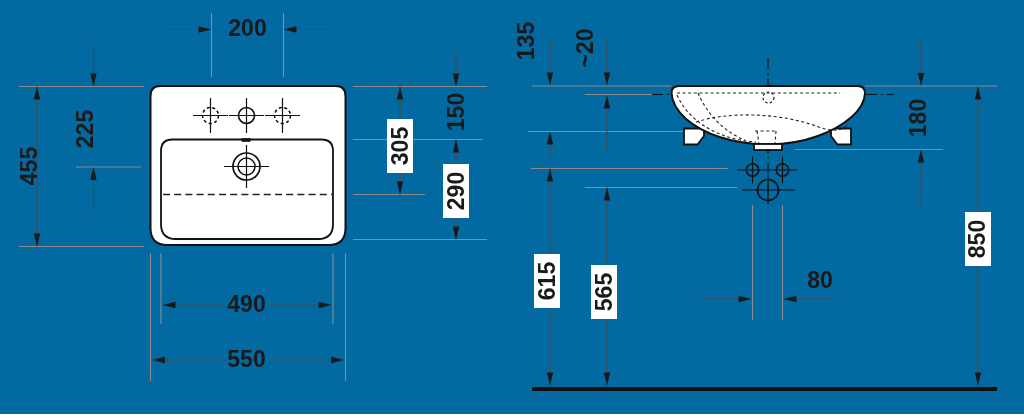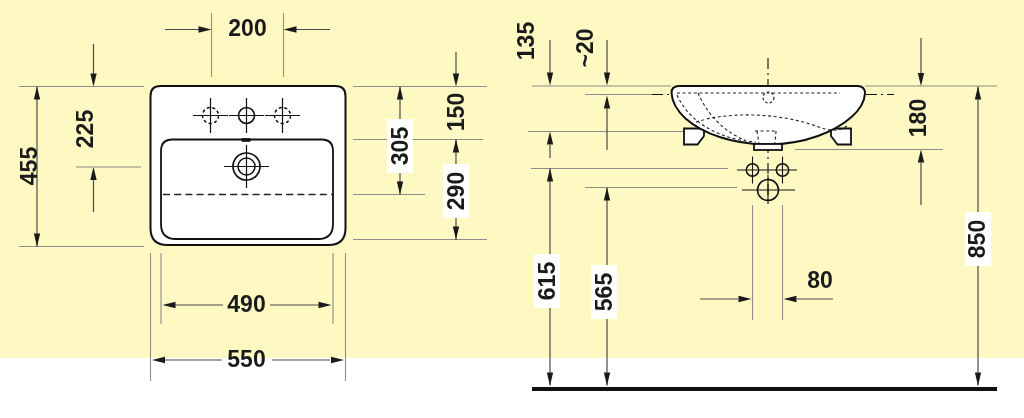--- a/index.html
+++ b/index.html
@@ -1,16 +1,16 @@
 <!DOCTYPE html>
 <html><head>
 <meta charset="utf-8">
 <style>
   html,body{margin:0;padding:0;background:#fff;width:1024px;height:418px;overflow:hidden;}
-  .stage{position:relative;width:1024px;height:358px;background:#fef9c3;}
+  .stage{position:relative;width:1024px;height:414px;background:#0369a1;}
   svg{display:block;}
   .dimtext{font-family:"Liberation Sans", sans-serif;font-weight:bold;font-size:23px;fill:#1a1a1a;}
   .obj{stroke:#111;fill:none;}
   .objfill{stroke:#111;fill:#fff;}
   .ext{stroke:#8c8c8c;stroke-width:1.1;fill:none;}
   .dimline{stroke:#4a4a4a;stroke-width:1.2;fill:none;}
   .ah{fill:#1a1a1a;stroke:none;}
   .dash{stroke:#222;stroke-width:1.1;fill:none;stroke-dasharray:3 2.6;}
   .dashdot{stroke:#111;stroke-width:1.1;fill:none;stroke-dasharray:11 4 2 4;}
   .bg{fill:#ffffff;stroke:none;}

